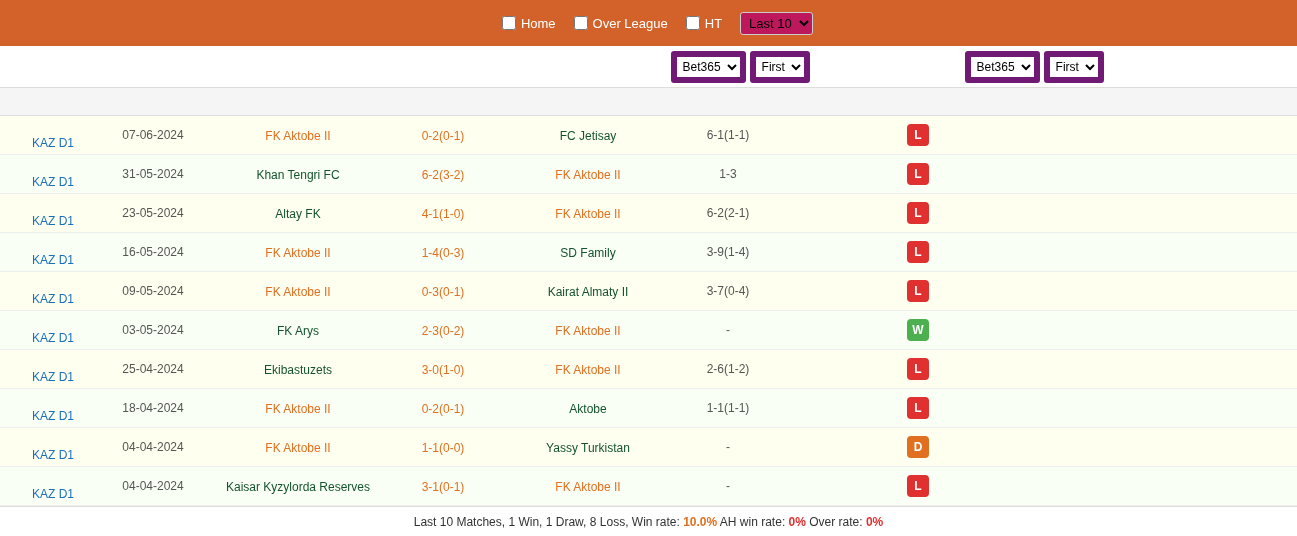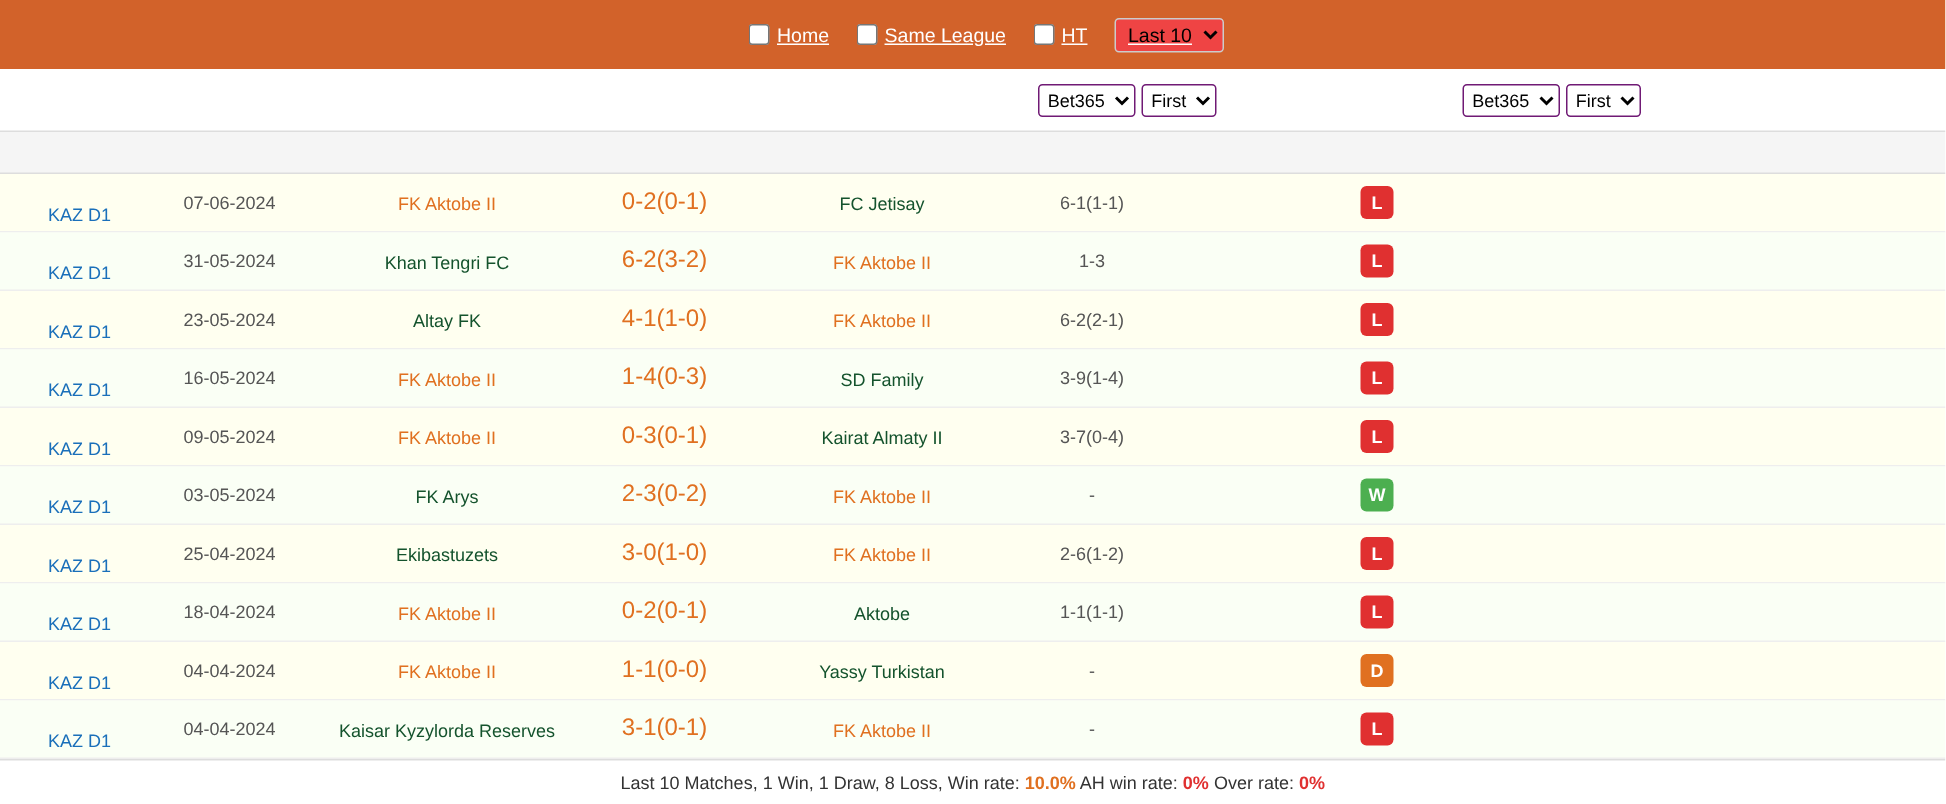--- a/index.html
+++ b/index.html
@@ -7,27 +7,26 @@
 
     .header {
       background: #d2622a;
       color: #fff;
       display: flex;
       align-items: center;
       justify-content: center;
       padding: 8px 28px;
       gap: 18px;
       height: 46px;
-      text-decoration: underline;
     }
     .header-title { font-weight: bold; font-size: 15px; }
     .header-option { display: flex; align-items: center; gap: 5px; font-size: 13px; }
     .header-option input[type=checkbox] { accent-color: #fff; width: 14px; height: 14px; }
     .header select {
-      background: #ef4444;
+      background: #be185d;
       border: 1px solid #ccc;
       border-radius: 3px;
       padding: 2px 4px;
       font-size: 13px;
       cursor: pointer;
     }
 
     .controls-row {
       display: flex;
       align-items: center;
@@ -43,21 +42,21 @@
     .controls-row .col-away { width: 180px; }
     .controls-row .col-corner { width: 100px; }
     .controls-row .col-bet1 { width: 130px; display: flex; align-items: center; gap: 4px; }
     .controls-row .col-sub4 { display: flex; gap: 0; }
     .controls-row .sub-col { width: 40px; text-align: center; }
     .controls-row .col-bet2 { width: 130px; display: flex; align-items: center; gap: 4px; margin-left: 4px; }
     .controls-row .col-sub4b { display: flex; gap: 0; }
     .controls-row .col-ou { width: 40px; text-align: center; }
 
     .controls-row select {
-      border: 1px solid #701a75;
+      border: 6px solid #701a75;
       border-radius: 3px;
       padding: 2px 2px;
       font-size: 12px;
       cursor: pointer;
       background: #fff;
     }
 
     .sub-headers {
       display: flex;
       align-items: center;
@@ -107,21 +106,21 @@
     .col-aw { width: 40px; text-align: center; }
     .col-wl { width: 40px; text-align: center; }
     .col-h { width: 40px; text-align: center; }
     .col-ah { width: 40px; text-align: center; }
     .col-a { width: 40px; text-align: center; }
     .col-ah2 { width: 40px; text-align: center; }
     .col-ou { width: 40px; text-align: center; color: #555; font-size: 12px; }
 
     .team-orange { color: #e07020; font-weight: normal; font-size: 12px; cursor: pointer; }
     .team-black { color: #14532d; font-size: 12px; }
-    .score-orange { color: #e07020; font-size: 16px; }
+    .score-orange { color: #e07020; font-size: 12px; }
 
     .badge {
       display: inline-block;
       width: 22px;
       height: 22px;
       border-radius: 4px;
       text-align: center;
       line-height: 22px;
       font-size: 12px;
       font-weight: bold;
@@ -146,21 +145,21 @@
 <body>
 
 <div class="header">
   <span class="header-title"></span>
   <div class="header-option">
     <input type="checkbox" style="">
     <span>Home</span>
   </div>
   <div class="header-option">
     <input type="checkbox" style="">
-    <span>Same League</span>
+    <span>Over League</span>
   </div>
   <div class="header-option">
     <input type="checkbox" style="">
     <span>HT</span>
   </div>
   <select>
     <option>Last 10</option>
     <option>Last 20</option>
     <option>Last 30</option>
   </select>

